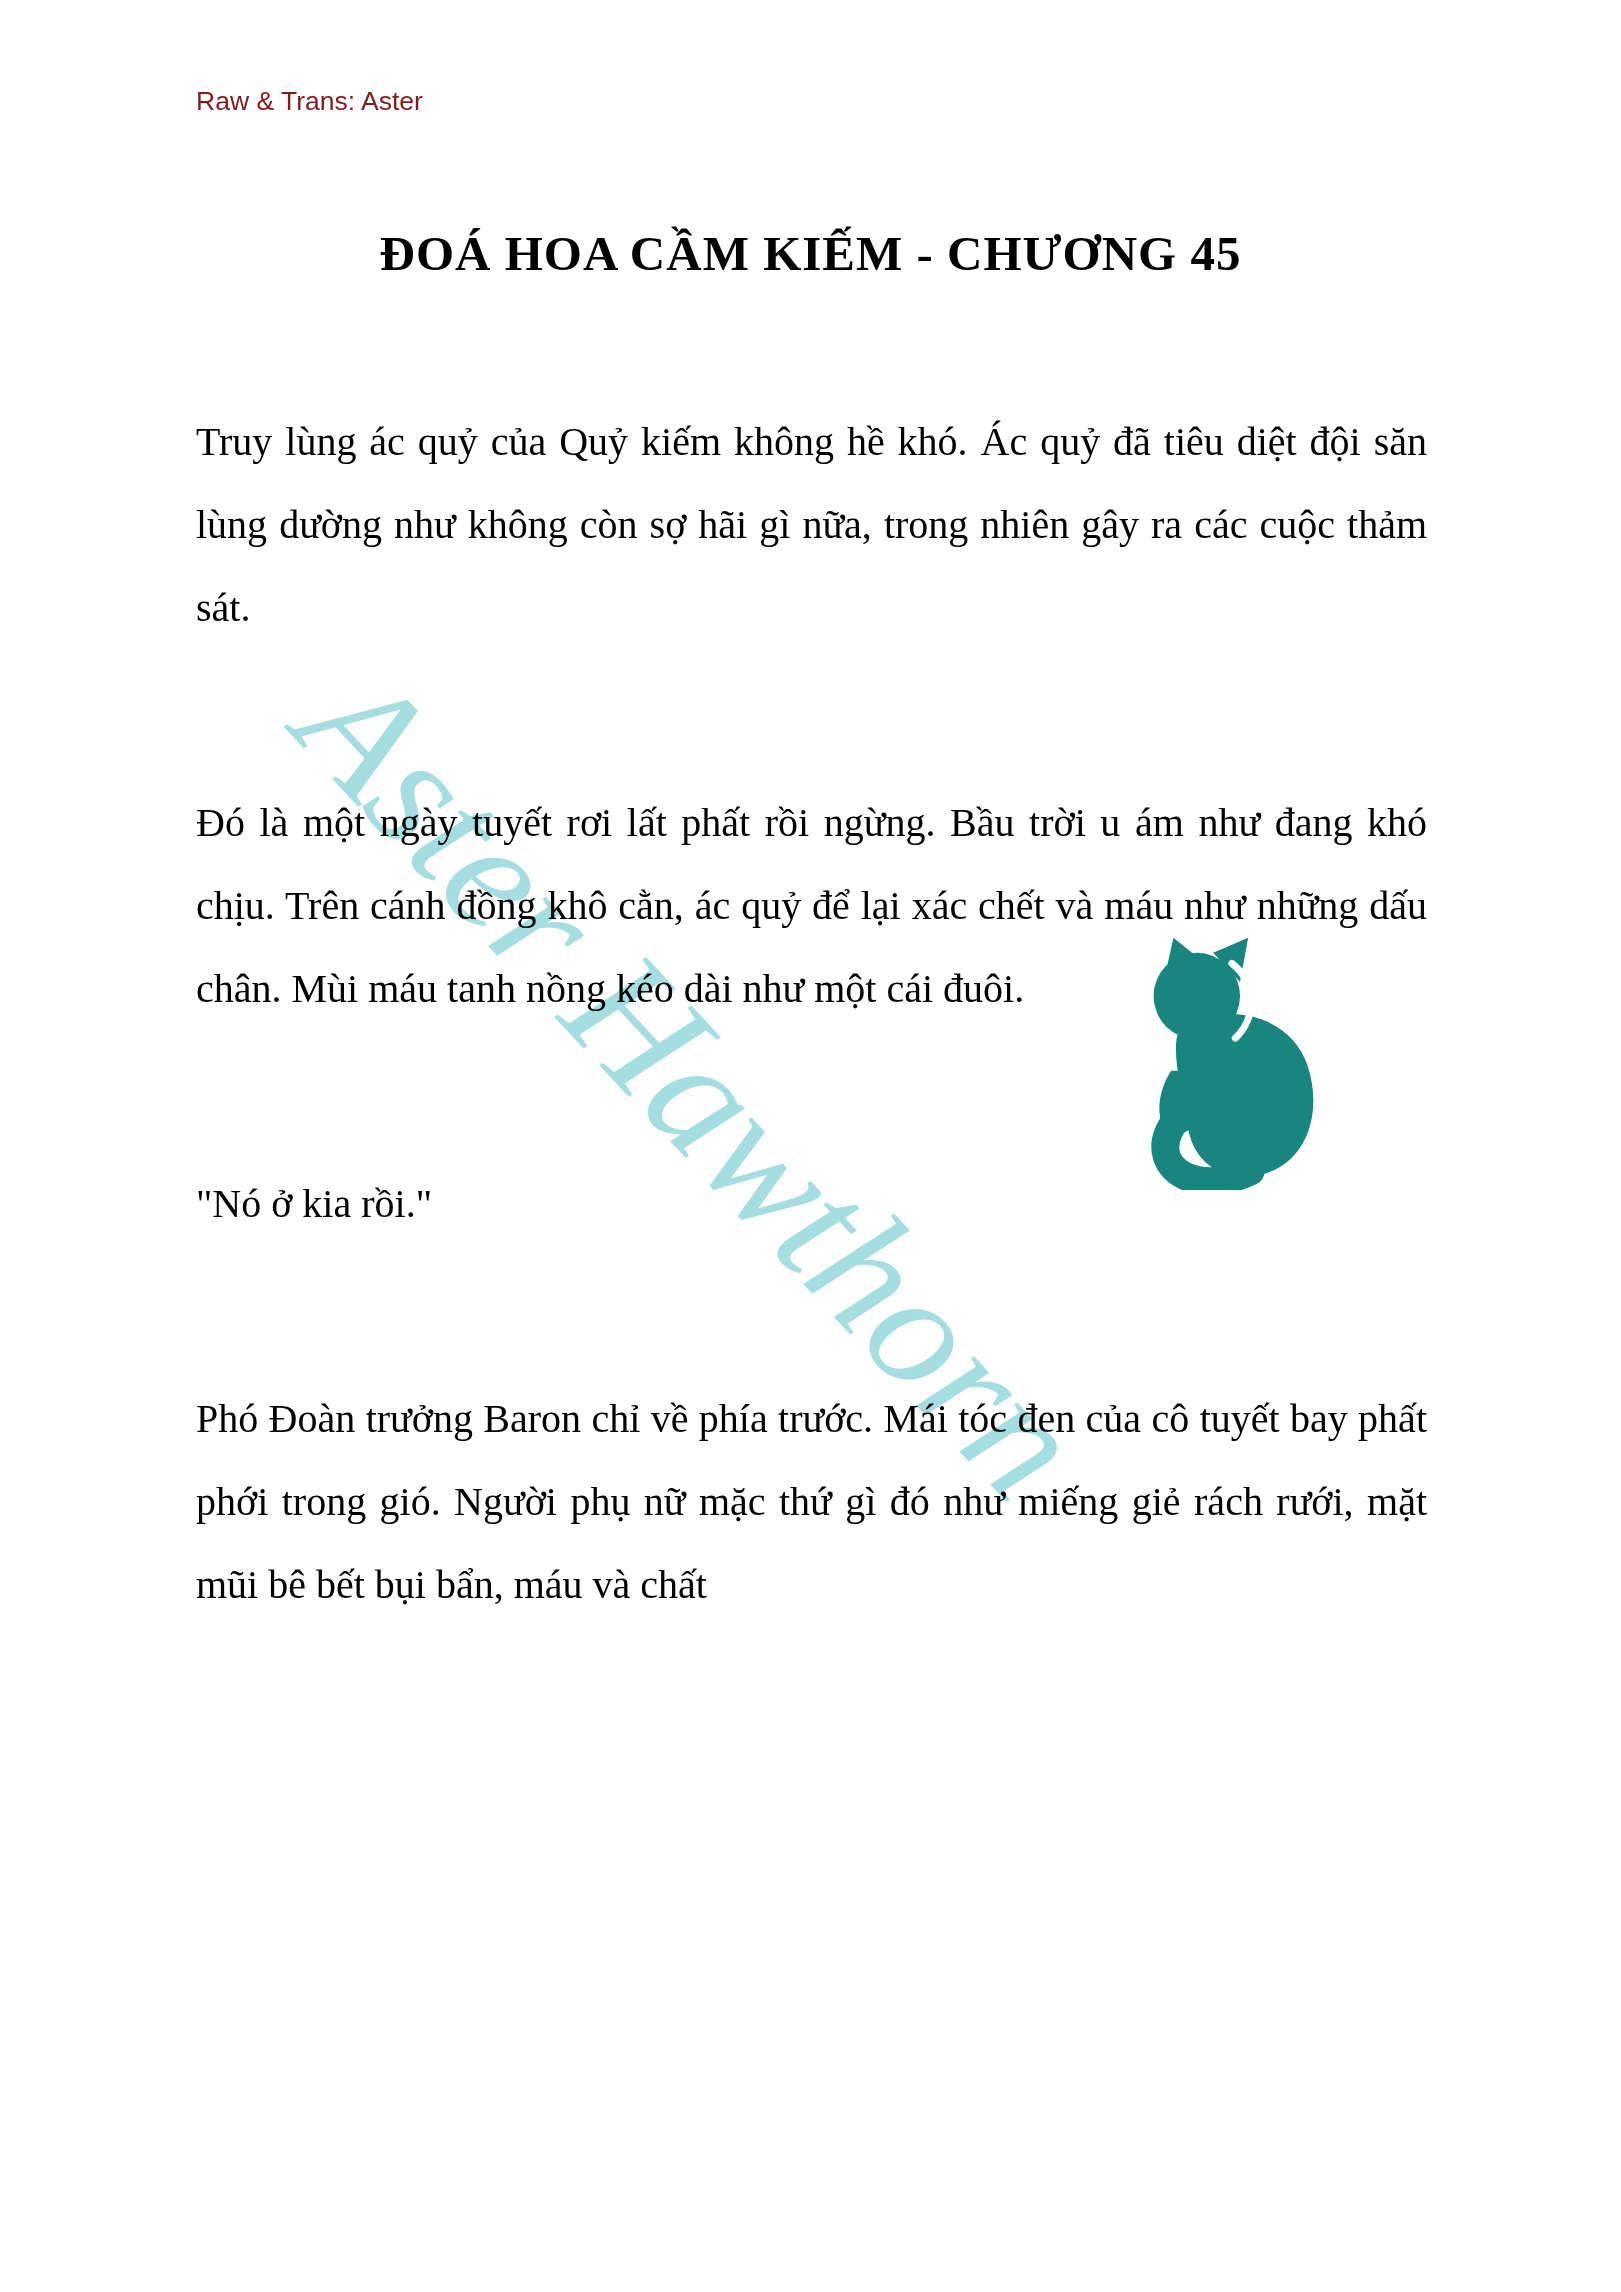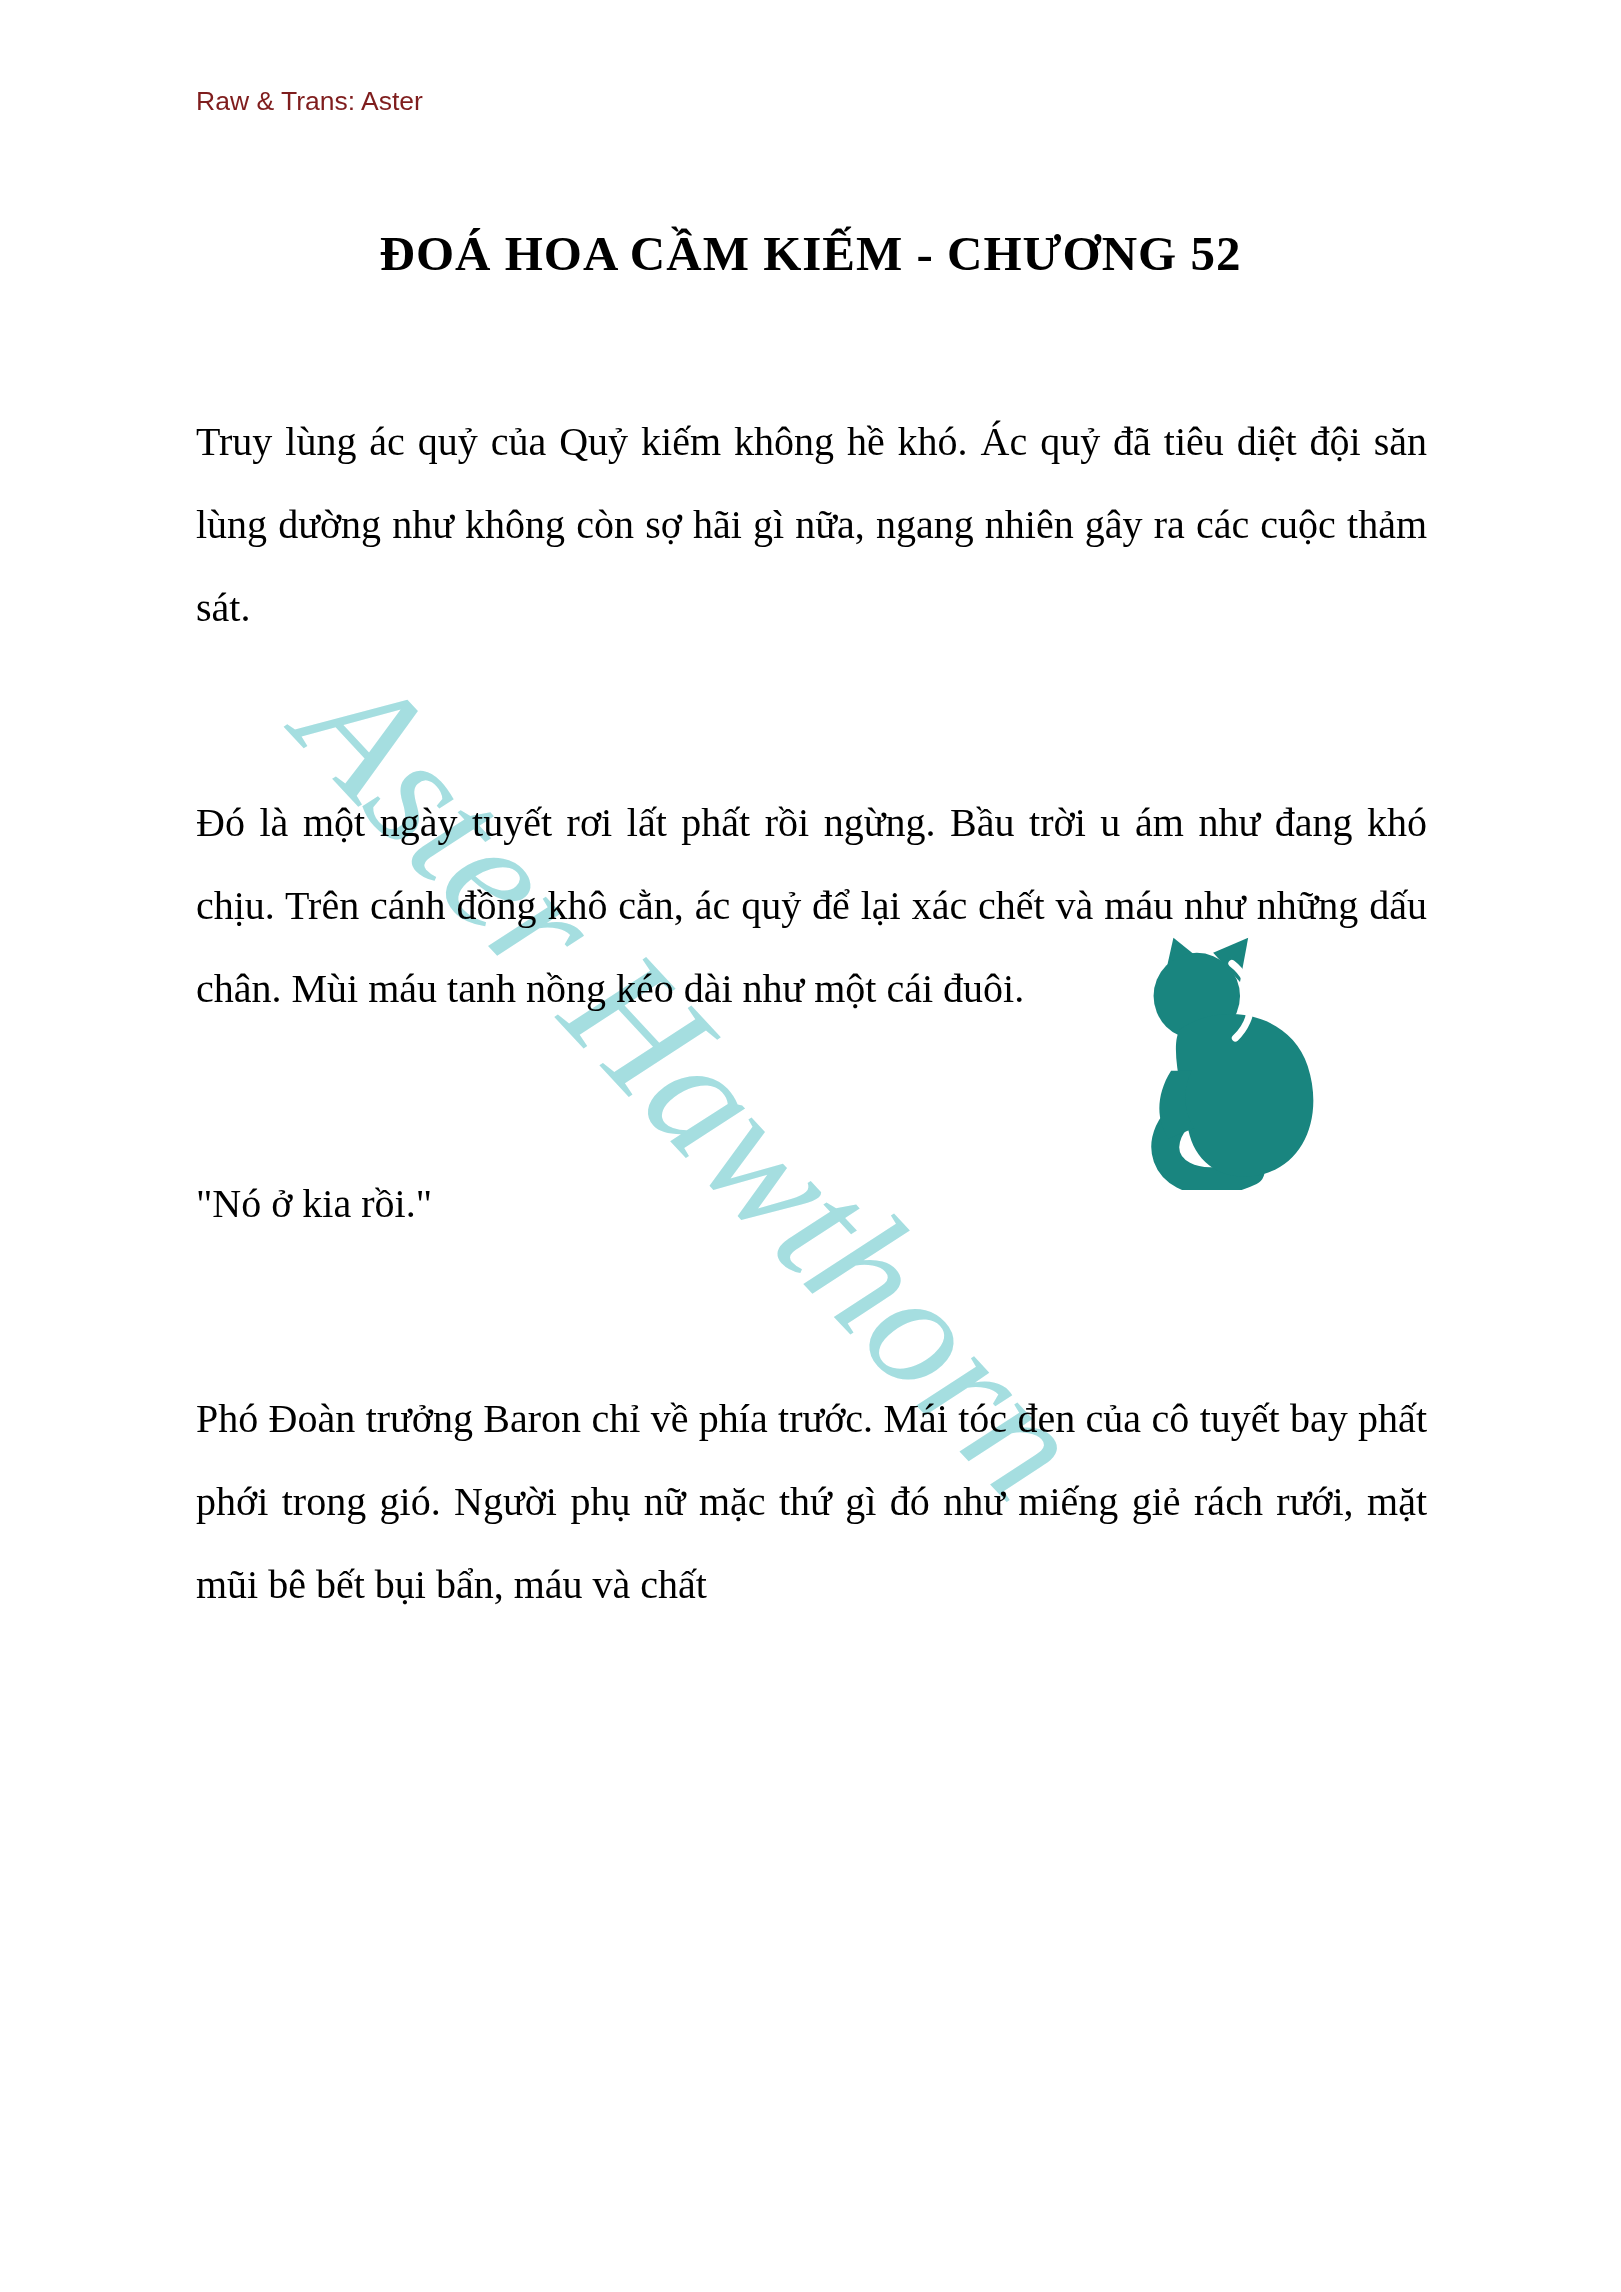--- a/index.html
+++ b/index.html
@@ -80,26 +80,26 @@
     display: block;
   }
 </style>
 </head>
 <body>
 
 <div class="page">
 
   <div class="credit">Raw &amp; Trans: Aster</div>
 
-  <h1 class="title">ĐOÁ HOA CẦM KIẾM - CHƯƠNG 52</h1>
+  <h1 class="title">ĐOÁ HOA CẦM KIẾM - CHƯƠNG 45</h1>
 
   <div class="watermark">Aster Hawthorn</div>
 
   <div class="content">
-    <p>Truy lùng ác quỷ của Quỷ kiếm không hề khó. Ác quỷ đã tiêu diệt đội săn lùng dường như không còn sợ hãi gì nữa, ngang nhiên gây ra các cuộc thảm sát.</p>
+    <p>Truy lùng ác quỷ của Quỷ kiếm không hề khó. Ác quỷ đã tiêu diệt đội săn lùng dường như không còn sợ hãi gì nữa, trong nhiên gây ra các cuộc thảm sát.</p>
     <p>Đó là một ngày tuyết rơi lất phất rồi ngừng. Bầu trời u ám như đang khó chịu. Trên cánh đồng khô cằn, ác quỷ để lại xác chết và máu như những dấu chân. Mùi máu tanh nồng kéo dài như một cái đuôi.</p>
     <p>"Nó ở kia rồi."</p>
     <p>Phó Đoàn trưởng Baron chỉ về phía trước. Mái tóc đen của cô tuyết bay phất phới trong gió. Người phụ nữ mặc thứ gì đó như miếng giẻ rách rưới, mặt mũi bê bết bụi bẩn, máu và chất</p>
   </div>
 
   <div class="cat">
     <svg viewBox="0 0 200 220" xmlns="http://www.w3.org/2000/svg" aria-hidden="true">
 
       <path d="M 118,204 C 72,226 34,202 48,170 C 57,150 84,148 90,166" fill="none" stroke="currentColor" stroke-width="24" stroke-linecap="round"></path>
       <g fill="currentColor">

